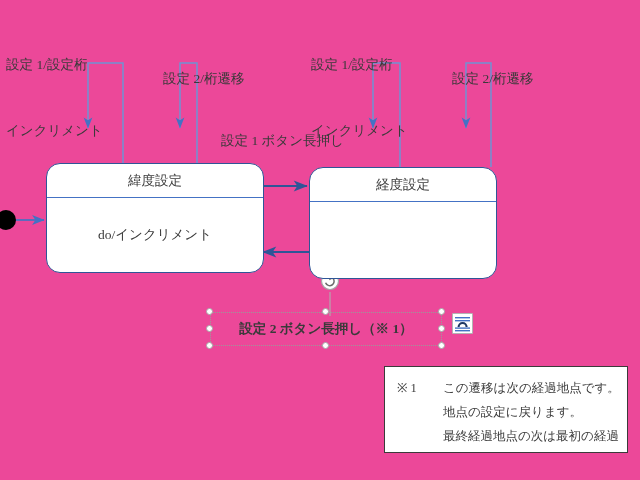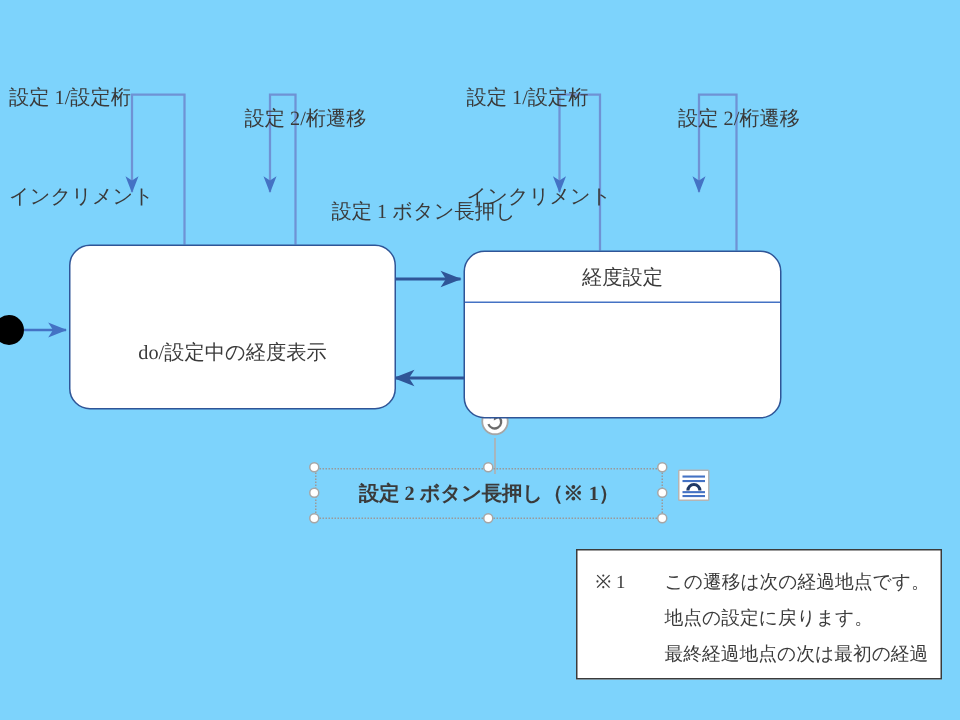--- a/index.html
+++ b/index.html
@@ -5,21 +5,21 @@
 <style>
   html, body {
     margin: 0;
     padding: 0;
     background: #ffffff;
   }
   #canvas {
     position: relative;
     width: 640px;
     height: 480px;
-    background: #7dd3fc;
+    background: #ec4899;
     overflow: hidden;
     font-family: "Liberation Serif", "DejaVu Serif", serif;
     color: #3b3b3b;
   }
   svg.layer {
     position: absolute;
     left: 0;
     top: 0;
     width: 640px;
     height: 480px;
@@ -184,24 +184,25 @@
     <div>インクリメント</div>
   </div>
 
   <div class="lbl" style="left:452px; top:24px;">
     <div>設定 2/桁遷移</div>
   </div>
 
   <div class="lbl" style="left:221px; top:130px;">設定 1 ボタン長押し</div>
 
   <div class="state-box" style="left:46px; top:163px; width:218px; height:110px;">
-    <div class="state-body">do/設定中の経度表示</div>
-  </div>
-
-  <div class="state-box" style="left:309px; top:167px; width:212px; height:112px; border-width:1.9px;text-decoration:underline;">
+    <div class="state-title">緯度設定</div>
+    <div class="state-body">do/インクリメント</div>
+  </div>
+
+  <div class="state-box" style="left:309px; top:167px; width:188px; height:112px; border-width:1.9px;text-decoration:underline;">
     <div class="state-title">経度設定</div>
   </div>
 
   <div class="textbox-sel" style="left:210px; top:312px; width:232px; height:34px;">
     <div class="dashed"></div>
     <div class="tb-text">設定 2 ボタン長押し（※ 1）</div>
 
     <div class="handle" style="left:-4px;  top:-4px;"></div>
     <div class="handle" style="left:112px; top:-4px;"></div>
     <div class="handle" style="left:228px; top:-4px;"></div>

